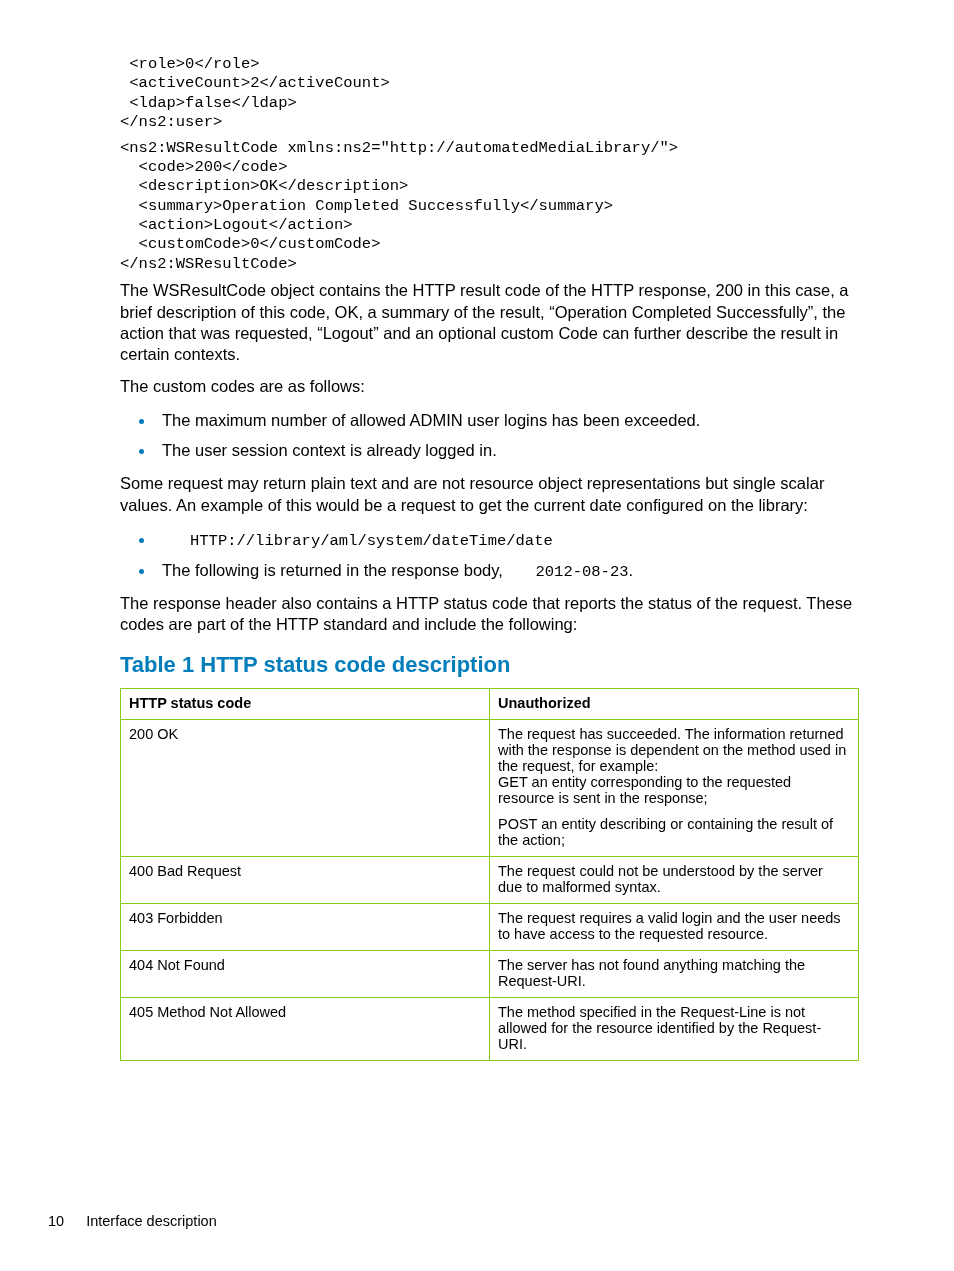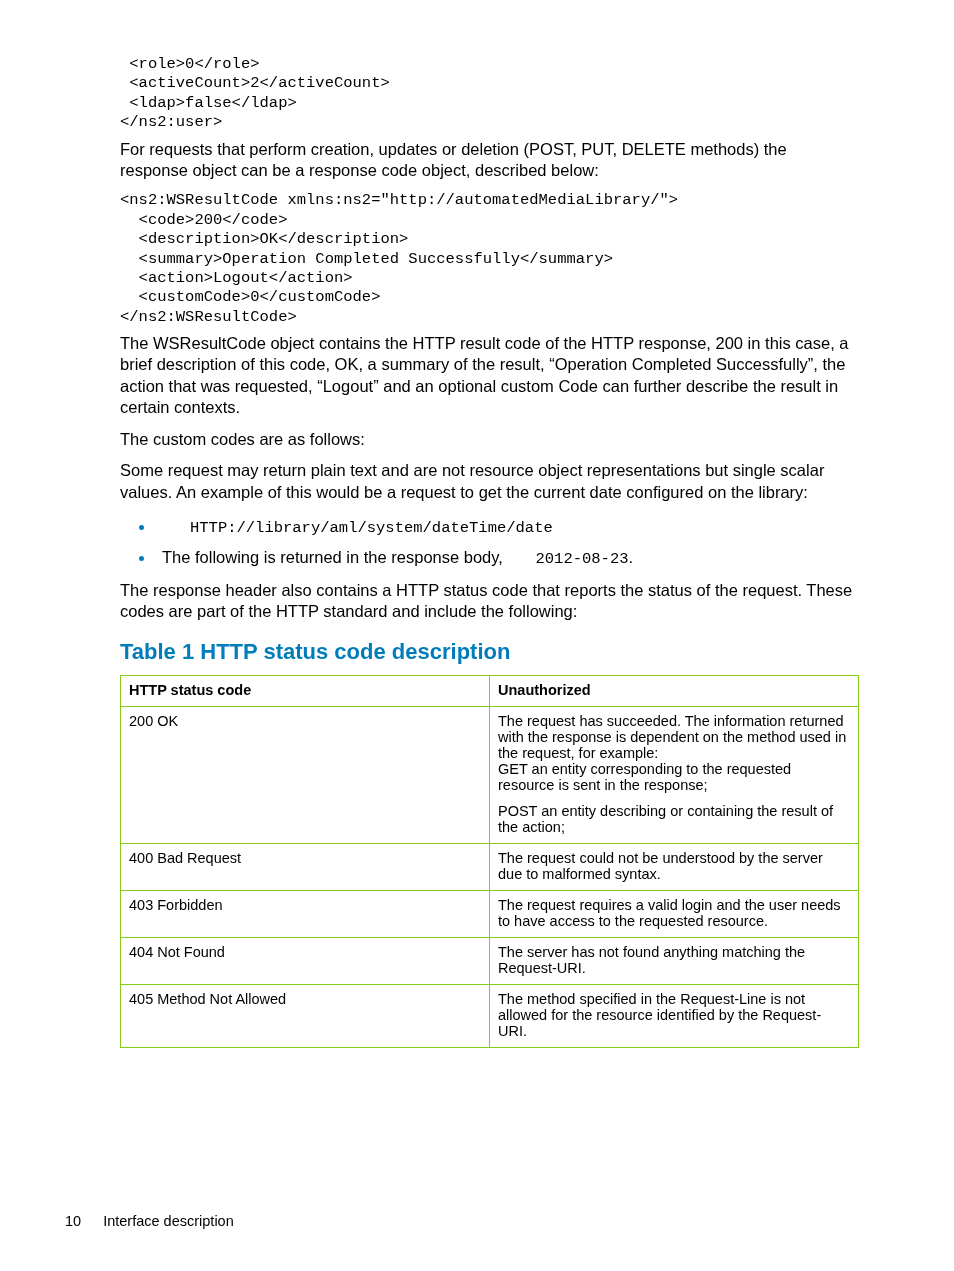--- a/index.html
+++ b/index.html
@@ -74,50 +74,53 @@
   table.status th {
     font-weight: 600;
   }
   table.status col.c1 { width: 50%; }
   table.status col.c2 { width: 50%; }
   .desc-block { margin-bottom: 10px; }
   .desc-block:last-child { margin-bottom: 0; }
   .footer {
     position: absolute;
     bottom: 42px;
-    left: 65px;
+    left: 48px;
     font-size: 14.5px;
     font-weight: 300;
   }
   .footer .pn { margin-right: 18px; }
 </style>
 </head>
 <body>
 
 <div class="page">
 
   <pre class="code"> &lt;role&gt;0&lt;/role&gt;
  &lt;activeCount&gt;2&lt;/activeCount&gt;
  &lt;ldap&gt;false&lt;/ldap&gt;
 &lt;/ns2:user&gt;</pre>
 
-  <p class="body">For requests that perform creation, updates or deletion (POST, PUT, DELETE methods) the response object can be a response code object, described below:</p>
 
   <pre class="code">&lt;ns2:WSResultCode xmlns:ns2="http://automatedMediaLibrary/"&gt;
   &lt;code&gt;200&lt;/code&gt;
   &lt;description&gt;OK&lt;/description&gt;
   &lt;summary&gt;Operation Completed Successfully&lt;/summary&gt;
   &lt;action&gt;Logout&lt;/action&gt;
   &lt;customCode&gt;0&lt;/customCode&gt;
 &lt;/ns2:WSResultCode&gt;</pre>
 
   <p class="body">The WSResultCode object contains the HTTP result code of the HTTP response, 200 in this case, a brief description of this code, OK, a summary of the result, “Operation Completed Successfully”, the action that was requested, “Logout” and an optional custom Code can further describe the result in certain contexts.</p>
 
   <p class="body">The custom codes are as follows:</p>
 
+  <ul class="bullets">
+    <li>The maximum number of allowed ADMIN user logins has been exceeded.</li>
+    <li>The user session context is already logged in.</li>
+  </ul>
 
   <p class="body">Some request may return plain text and are not resource object representations but single scalar values. An example of this would be a request to get the current date configured on the library:</p>
 
   <ul class="bullets">
     <li>
       <span class="mono-inline">HTTP://library/aml/system/dateTime/date</span>
     </li>
     <li>
       <span>The following is returned in the response body, </span><span class="mono-inline">2012-08-23</span><span>.</span>
     </li>

